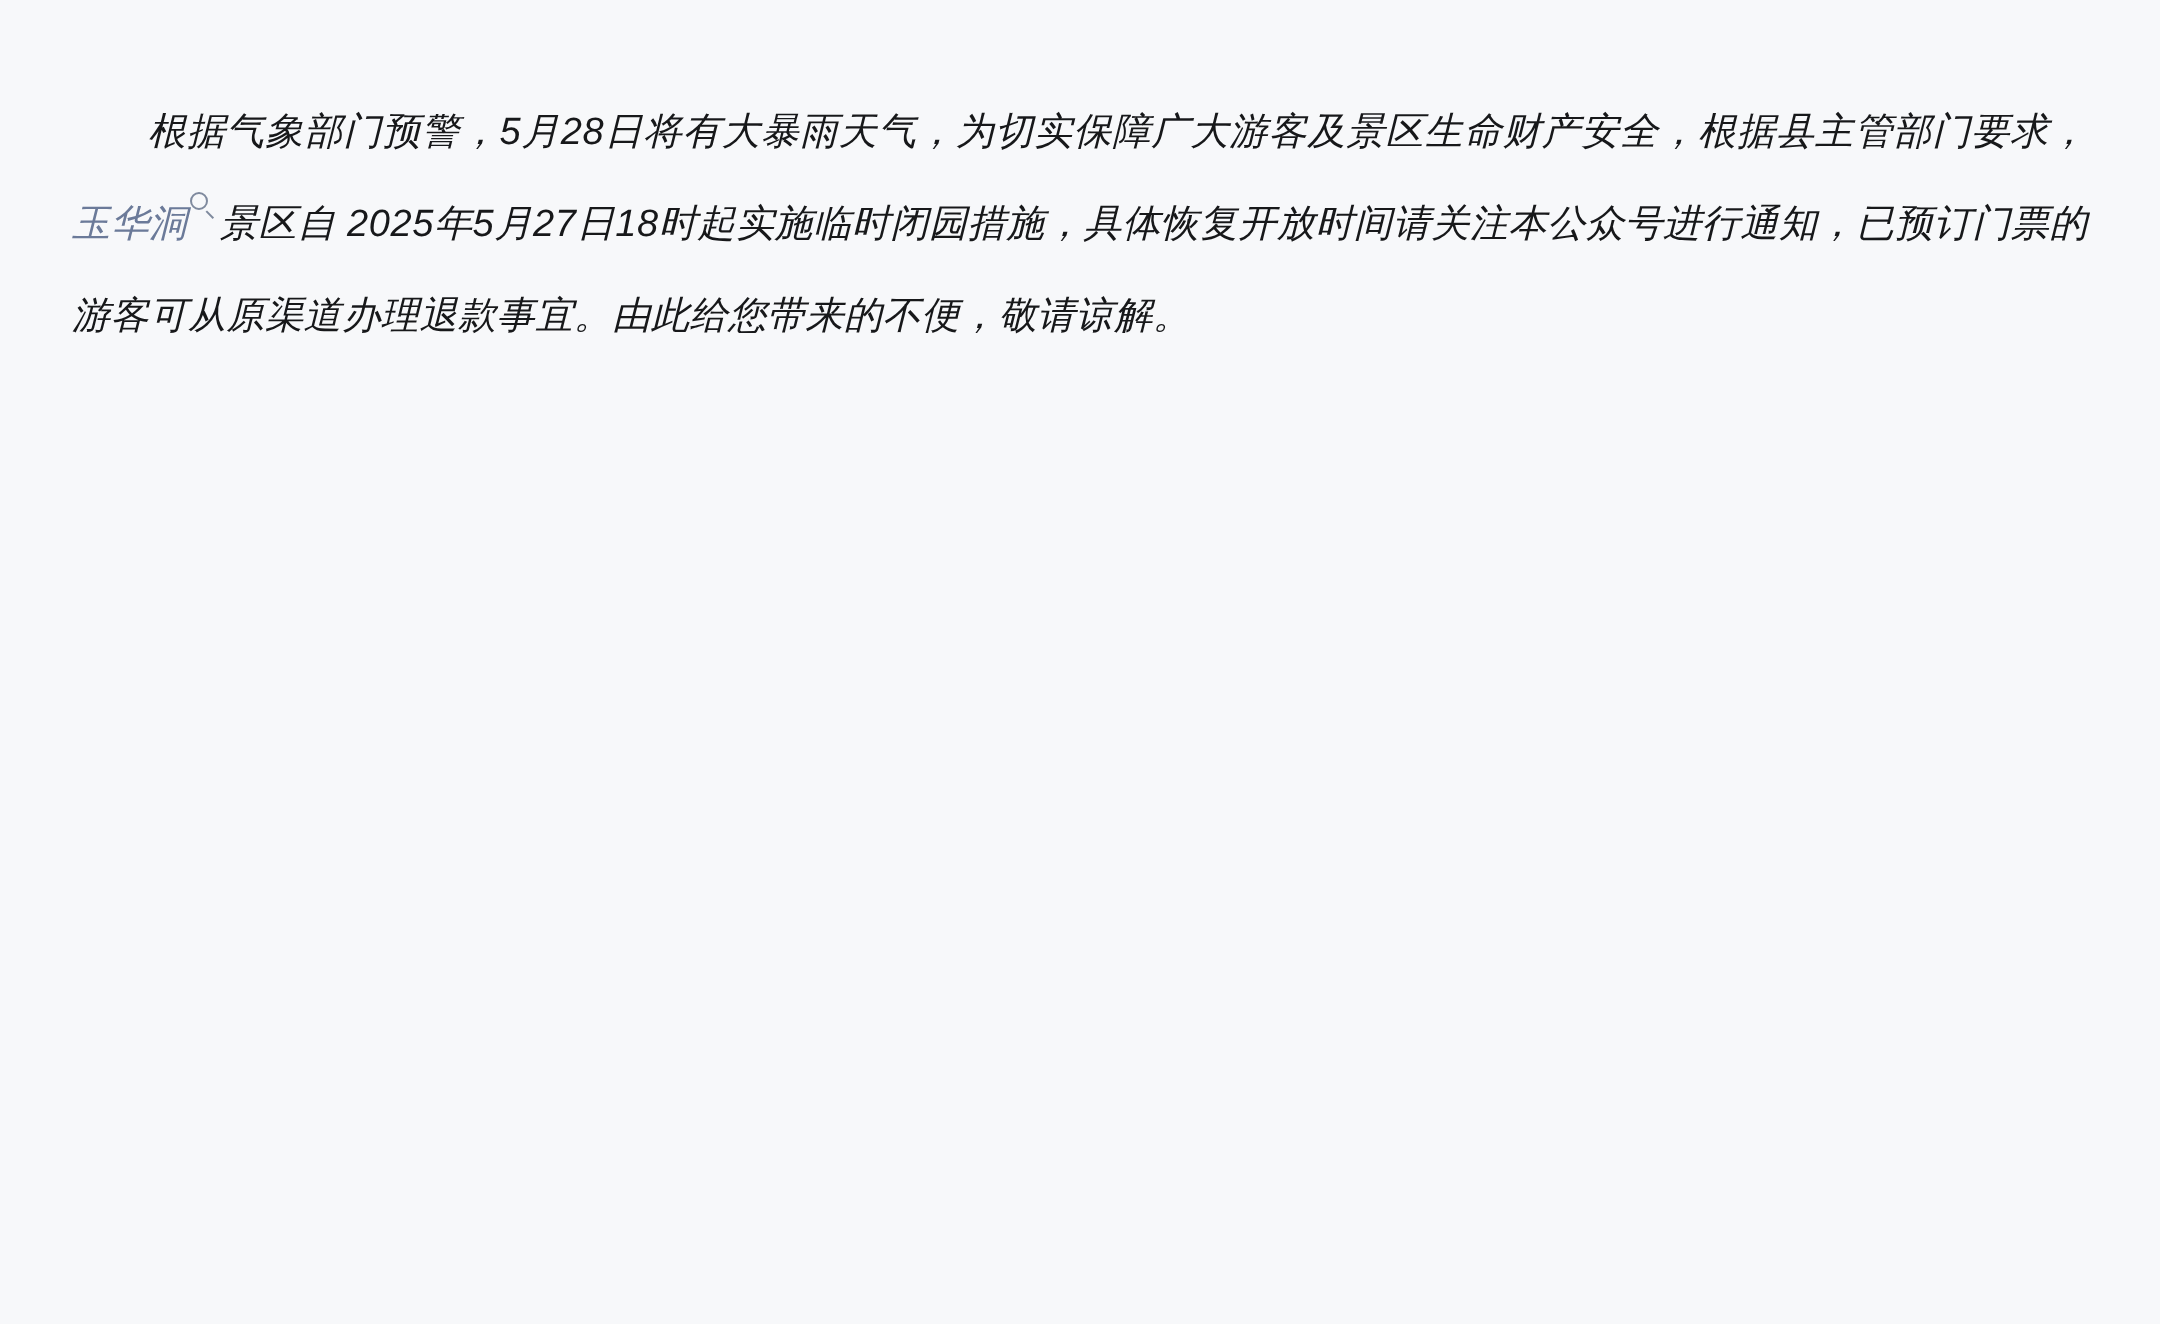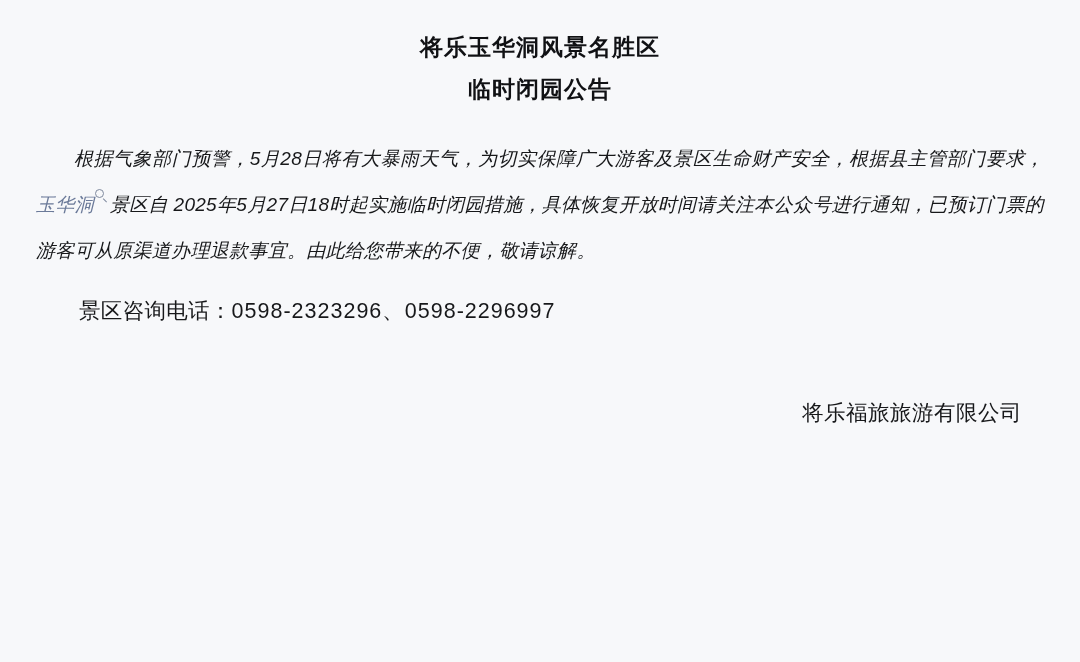--- a/index.html
+++ b/index.html
@@ -105,32 +105,26 @@
     font-size: 21.5px;
     line-height: 46px;
     letter-spacing: 0.5px;
   }
 </style>
 </head>
 <body>
 
 <div class="page">
 
-  <div class="title-block">
-    <div class="title-line">将乐玉华洞风景名胜区</div>
-    <div class="title-line">临时闭园公告</div>
-  </div>
 
   <div class="body-block">
 
 
     <p class="para"><span>根据气象部门预警，5月28日将有大暴雨天气，为切实保障广大游客及景区生命财产安全，根据县主管部门要求，</span><span class="keyword">玉华洞</span><span class="search-ico"><span class="ring"></span><span class="handle"></span></span><span>景区自 2025年5月27日18时起实施临时闭园措施，具体恢复开放时间请关注本公众号进行通知，已预订门票的游客可从原渠道办理退款事宜。由此给您带来的不便，敬请谅解。</span></p>
 
 
-    <p class="phone-line"><span>景区咨询电话：</span><span class="phone-num">0598-2323296、0598-2296997</span></p>
 
   </div>
 
   <div class="signature">
-    <div class="sig-line">将乐福旅旅游有限公司</div>
   </div>
 
 </div>
 
 </body></html>

